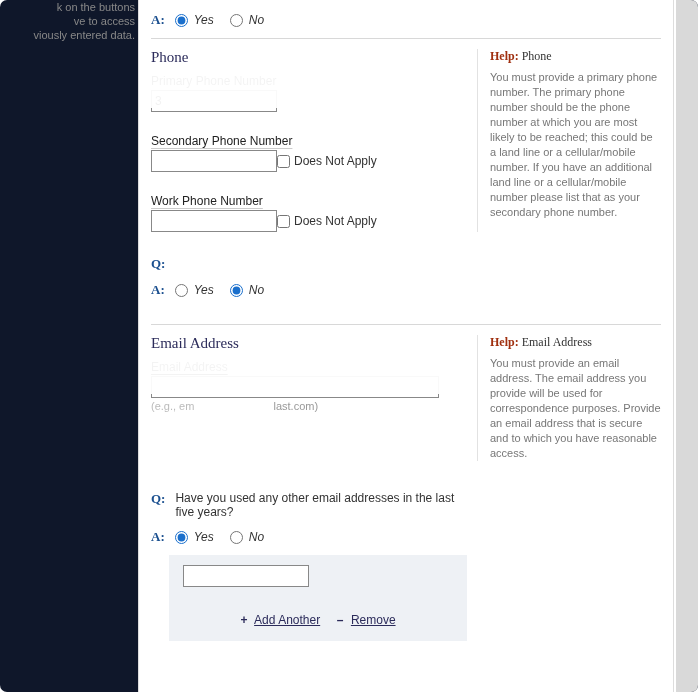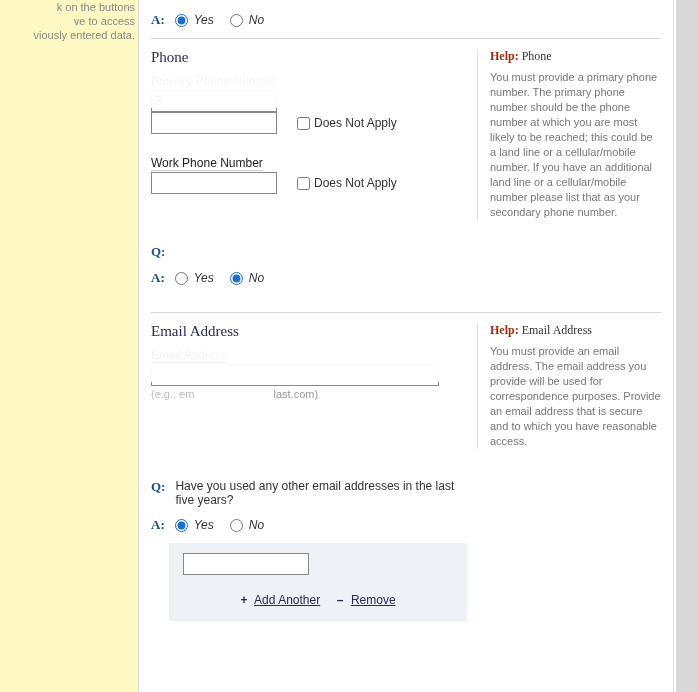--- a/index.html
+++ b/index.html
@@ -1,50 +1,50 @@
 <!DOCTYPE html>
 <html><head>
 <meta charset="utf-8">
 <style>
   html,body{margin:0;padding:0;font-family:Arial,Helvetica,sans-serif;font-size:12px;color:#333;background:#fff;}
-  .page{position:relative;width:698px;height:692px;background:#fef9c3;overflow:hidden;}
+  .page{position:relative;width:698px;height:692px;background:#0f172a;overflow:hidden;border-radius:7px;}
   .right-rail{position:absolute;top:0;right:0;width:22px;height:100%;background:#d9d9d9;border-left:2px solid #fff;}
   .left-note{position:absolute;left:0;top:0;width:135px;padding:0 8px 0 0;color:#888;font-size:11px;line-height:14px;text-align:right;}
   .content{position:absolute;left:138px;top:0;width:536px;height:100%;background:#fff;border-left:1px solid #ddd;border-right:1px solid #ddd;box-sizing:border-box;padding:8px 12px 0 12px;}
   .q-label{color:#1a4f8f;font-weight:bold;font-size:13px;font-family:Georgia,serif;}
   .a-label{color:#1a4f8f;font-weight:bold;font-size:13px;font-family:Georgia,serif;}
   .q-text{color:#333;font-size:12px;padding-left:4px;vertical-align:top;display:inline-block;max-width:280px;}
   .a-row{display:flex;align-items:center;gap:4px;margin-top:4px;}
   .a-row input[type=radio]{margin:0 2px 0 6px;accent-color:#1a6fcc;}
   .a-row label{font-size:12px;color:#333;margin-right:6px;font-style:italic;}
   .sep{height:1px;background:#d8d8d8;margin:10px 0;}
   .section{display:flex;gap:14px;}
   .sec-left{flex:0 0 312px;}
   .sec-right{flex:1;border-left:1px solid #e2e2e2;padding-left:12px;}
   .sec-title{font-family:Georgia,'Times New Roman',serif;font-size:15px;color:#2b2b5a;margin:0 0 6px 0;}
   .help-title{font-family:Georgia,serif;font-size:12px;color:#333;margin-bottom:6px;}
   .help-title .help{color:#a03010;font-weight:bold;}
   .help-body{font-size:11px;color:#777;line-height:15px;}
   .field-label{font-size:12px;color:#222;margin:8px 0 2px 0;text-decoration:underline;text-underline-offset:3px;text-decoration-color:#ccc;}
   .field-label.noline{text-decoration:none;}
-  .field-row{display:flex;align-items:center;gap:20px;}
+  .field-row{display:flex;align-items:center;gap:0;}
   .text-input{width:160px;height:18px;border:1px solid #888;padding:1px 3px;font-size:12px;background:#fff;}
   .text-input.wide{width:280px;}
   .text-input.sm{width:118px;}
   .redact{position:relative;}
   .redact::after{content:"";position:absolute;left:-1px;right:-1px;top:-14px;height:32px;background:#fff;opacity:0.95;pointer-events:none;}
   .dna{display:flex;align-items:center;gap:4px;}
   .dna input{margin:0;}
   .dna label{font-size:12px;color:#333;}
   .hint{font-size:11px;color:#999;margin-top:2px;}
   .q-block{margin-top:24px;}
   .q-flex{display:flex;align-items:flex-start;gap:6px;}
   .sub-box{background:#eef1f5;border:none;margin:10px 0 0 18px;padding:10px 14px 14px 14px;width:270px;}
   .sub-box .field-label{text-decoration:underline;}
-  .btn-row{text-align:center;margin-top:18px;font-size:12px;}
+  .btn-row{text-align:center;margin-top:26px;font-size:12px;}
   .linkish{color:#2b2b5a;text-decoration:underline;}
   .plus,.minus{color:#2b2b5a;font-weight:bold;margin-right:4px;text-decoration:none;}
 </style>
 </head>
 <body>
 <div class="page">
 
 <div class="right-rail"></div>
 
 <div class="left-note">
@@ -67,20 +67,21 @@
 
   <div class="section">
     <div class="sec-left">
       <div class="sec-title">Phone</div>
 
       <div class="field-label noline">Primary Phone Number</div>
       <div class="redact">
         <input class="text-input sm" value="3" style="">
       </div>
 
+      <div class="field-label" style="margin-top:22px;">Secondary Phone Number</div>
       <div class="field-row">
         <input class="text-input sm" style="">
         <div class="dna">
           <input type="checkbox" style="">
           <label>Does Not Apply</label>
         </div>
       </div>
 
       <div class="field-label" style="margin-top:22px;">Work Phone Number</div>
       <div class="field-row">

